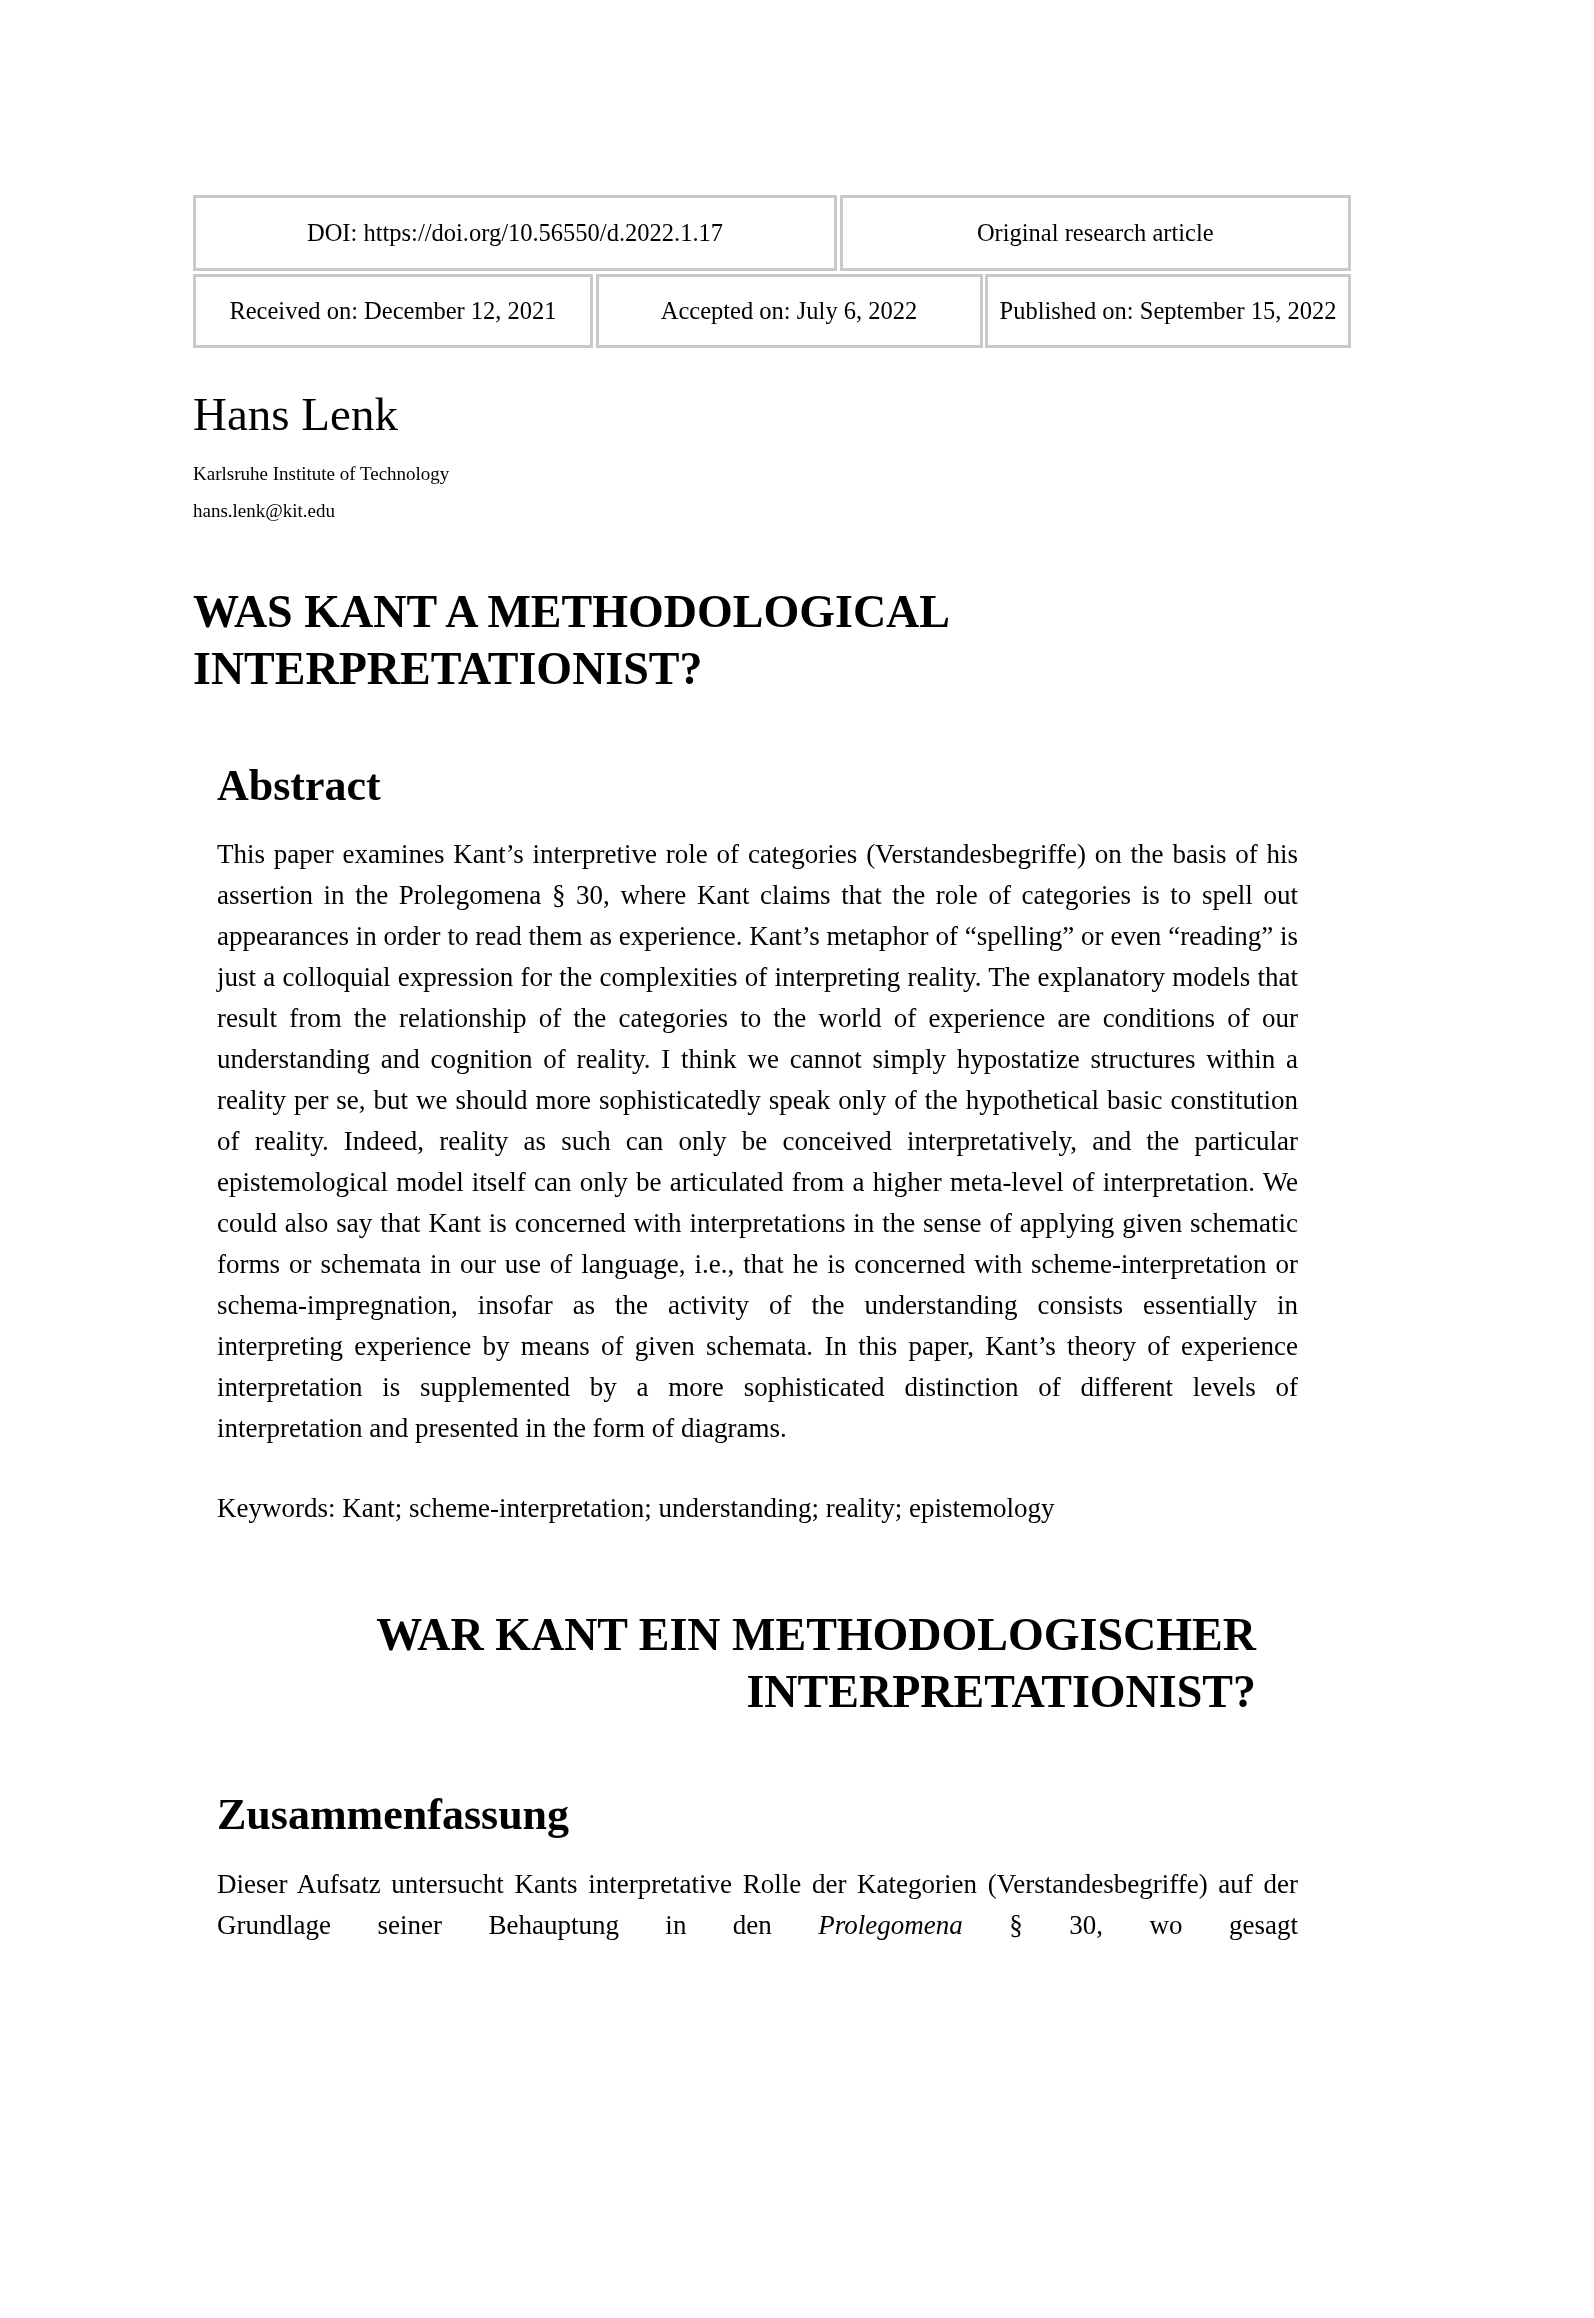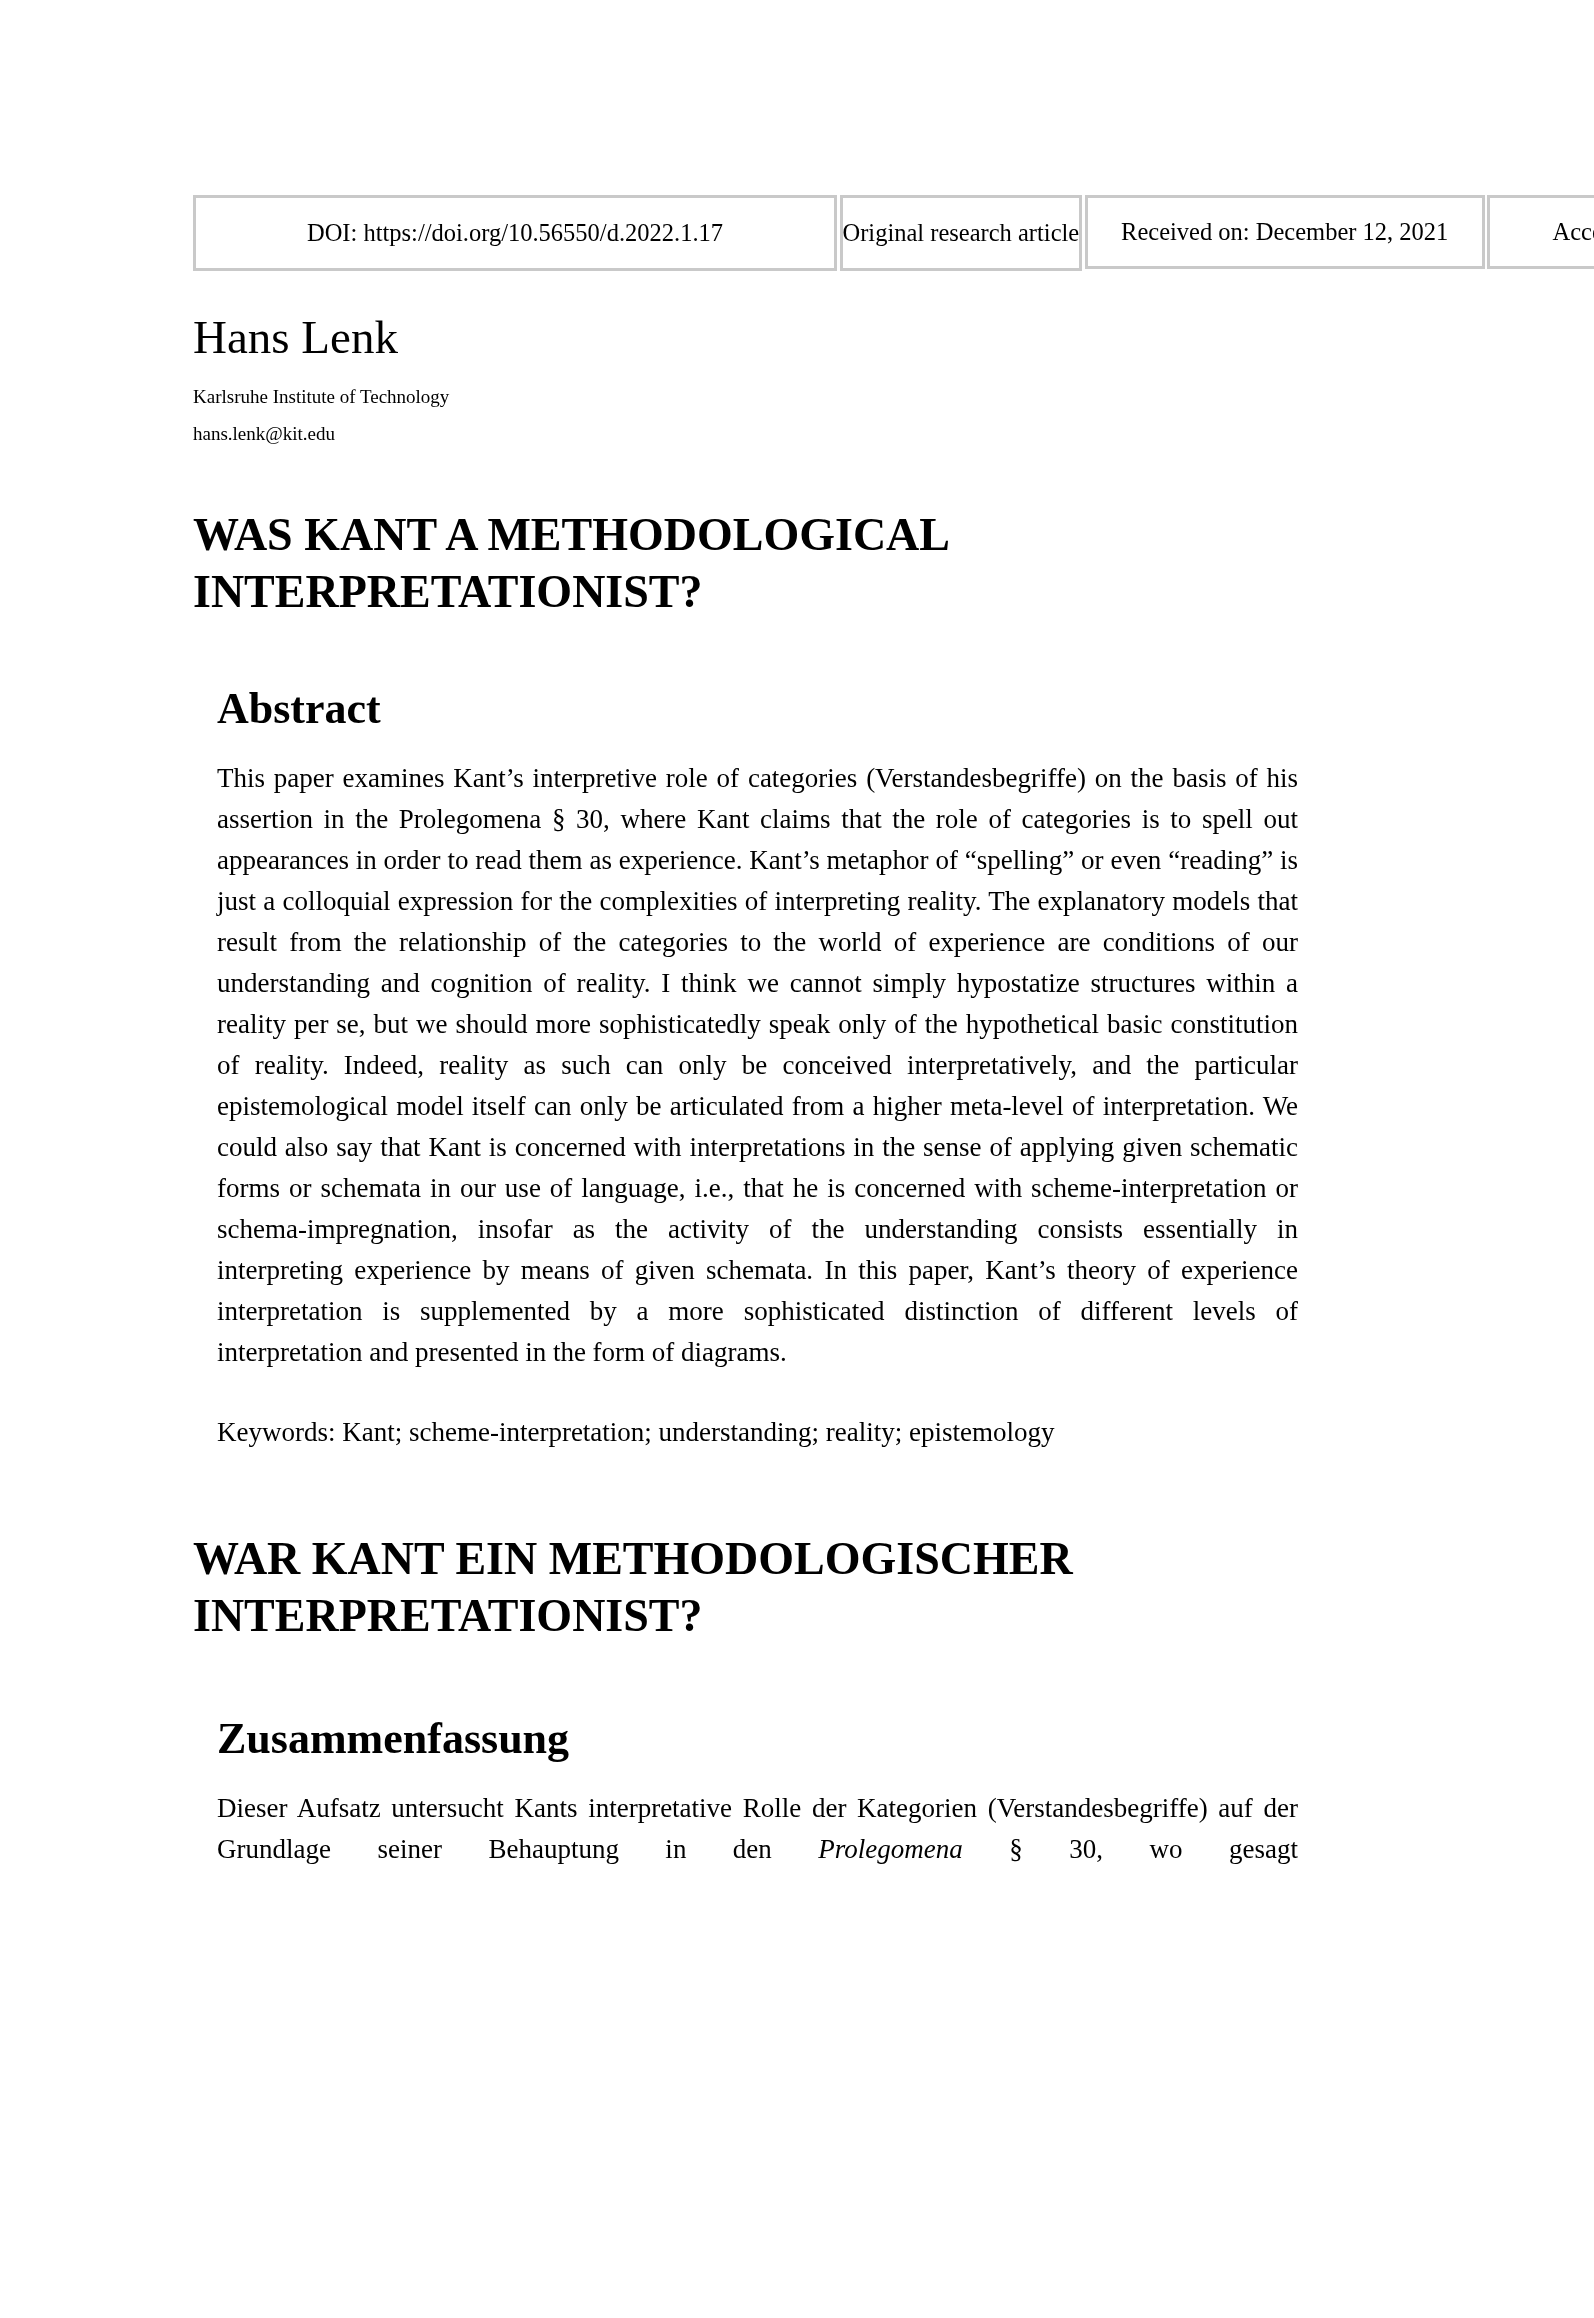--- a/index.html
+++ b/index.html
@@ -20,21 +20,21 @@
     position: absolute;
     left: 193px;
     top: 0;
     width: 1158px;
   }
 
   
   .header-table {
     margin-top: 195px;
     display: flex;
-    flex-direction: row;
+    flex-direction: column;
     gap: 2.5px;
   }
   .t-row {
     display: flex;
     gap: 2.5px;
   }
   .t-cell {
     box-sizing: border-box;
     border: 3.3px solid #c9c9c9;
     background: #ffffff;
@@ -66,21 +66,21 @@
   }
 
   
   .big-title {
     font-size: 46px;
     font-weight: bold;
     line-height: 57px;
     letter-spacing: 0px;
   }
   .title-en { margin-top: 54px; max-width: 981px; }
-  .title-de { margin-top: 77px; max-width: 1063px; }
+  .title-de { margin-top: 77px; max-width: 1063px; text-align: right; }
 
   
   .section { margin-left: 24px; }
   .section-heading {
     font-size: 44px;
     font-weight: bold;
     line-height: 1.15;
   }
   .h-abstract { margin-top: 64px; }
   .h-zusammenfassung { margin-top: 70px; }

